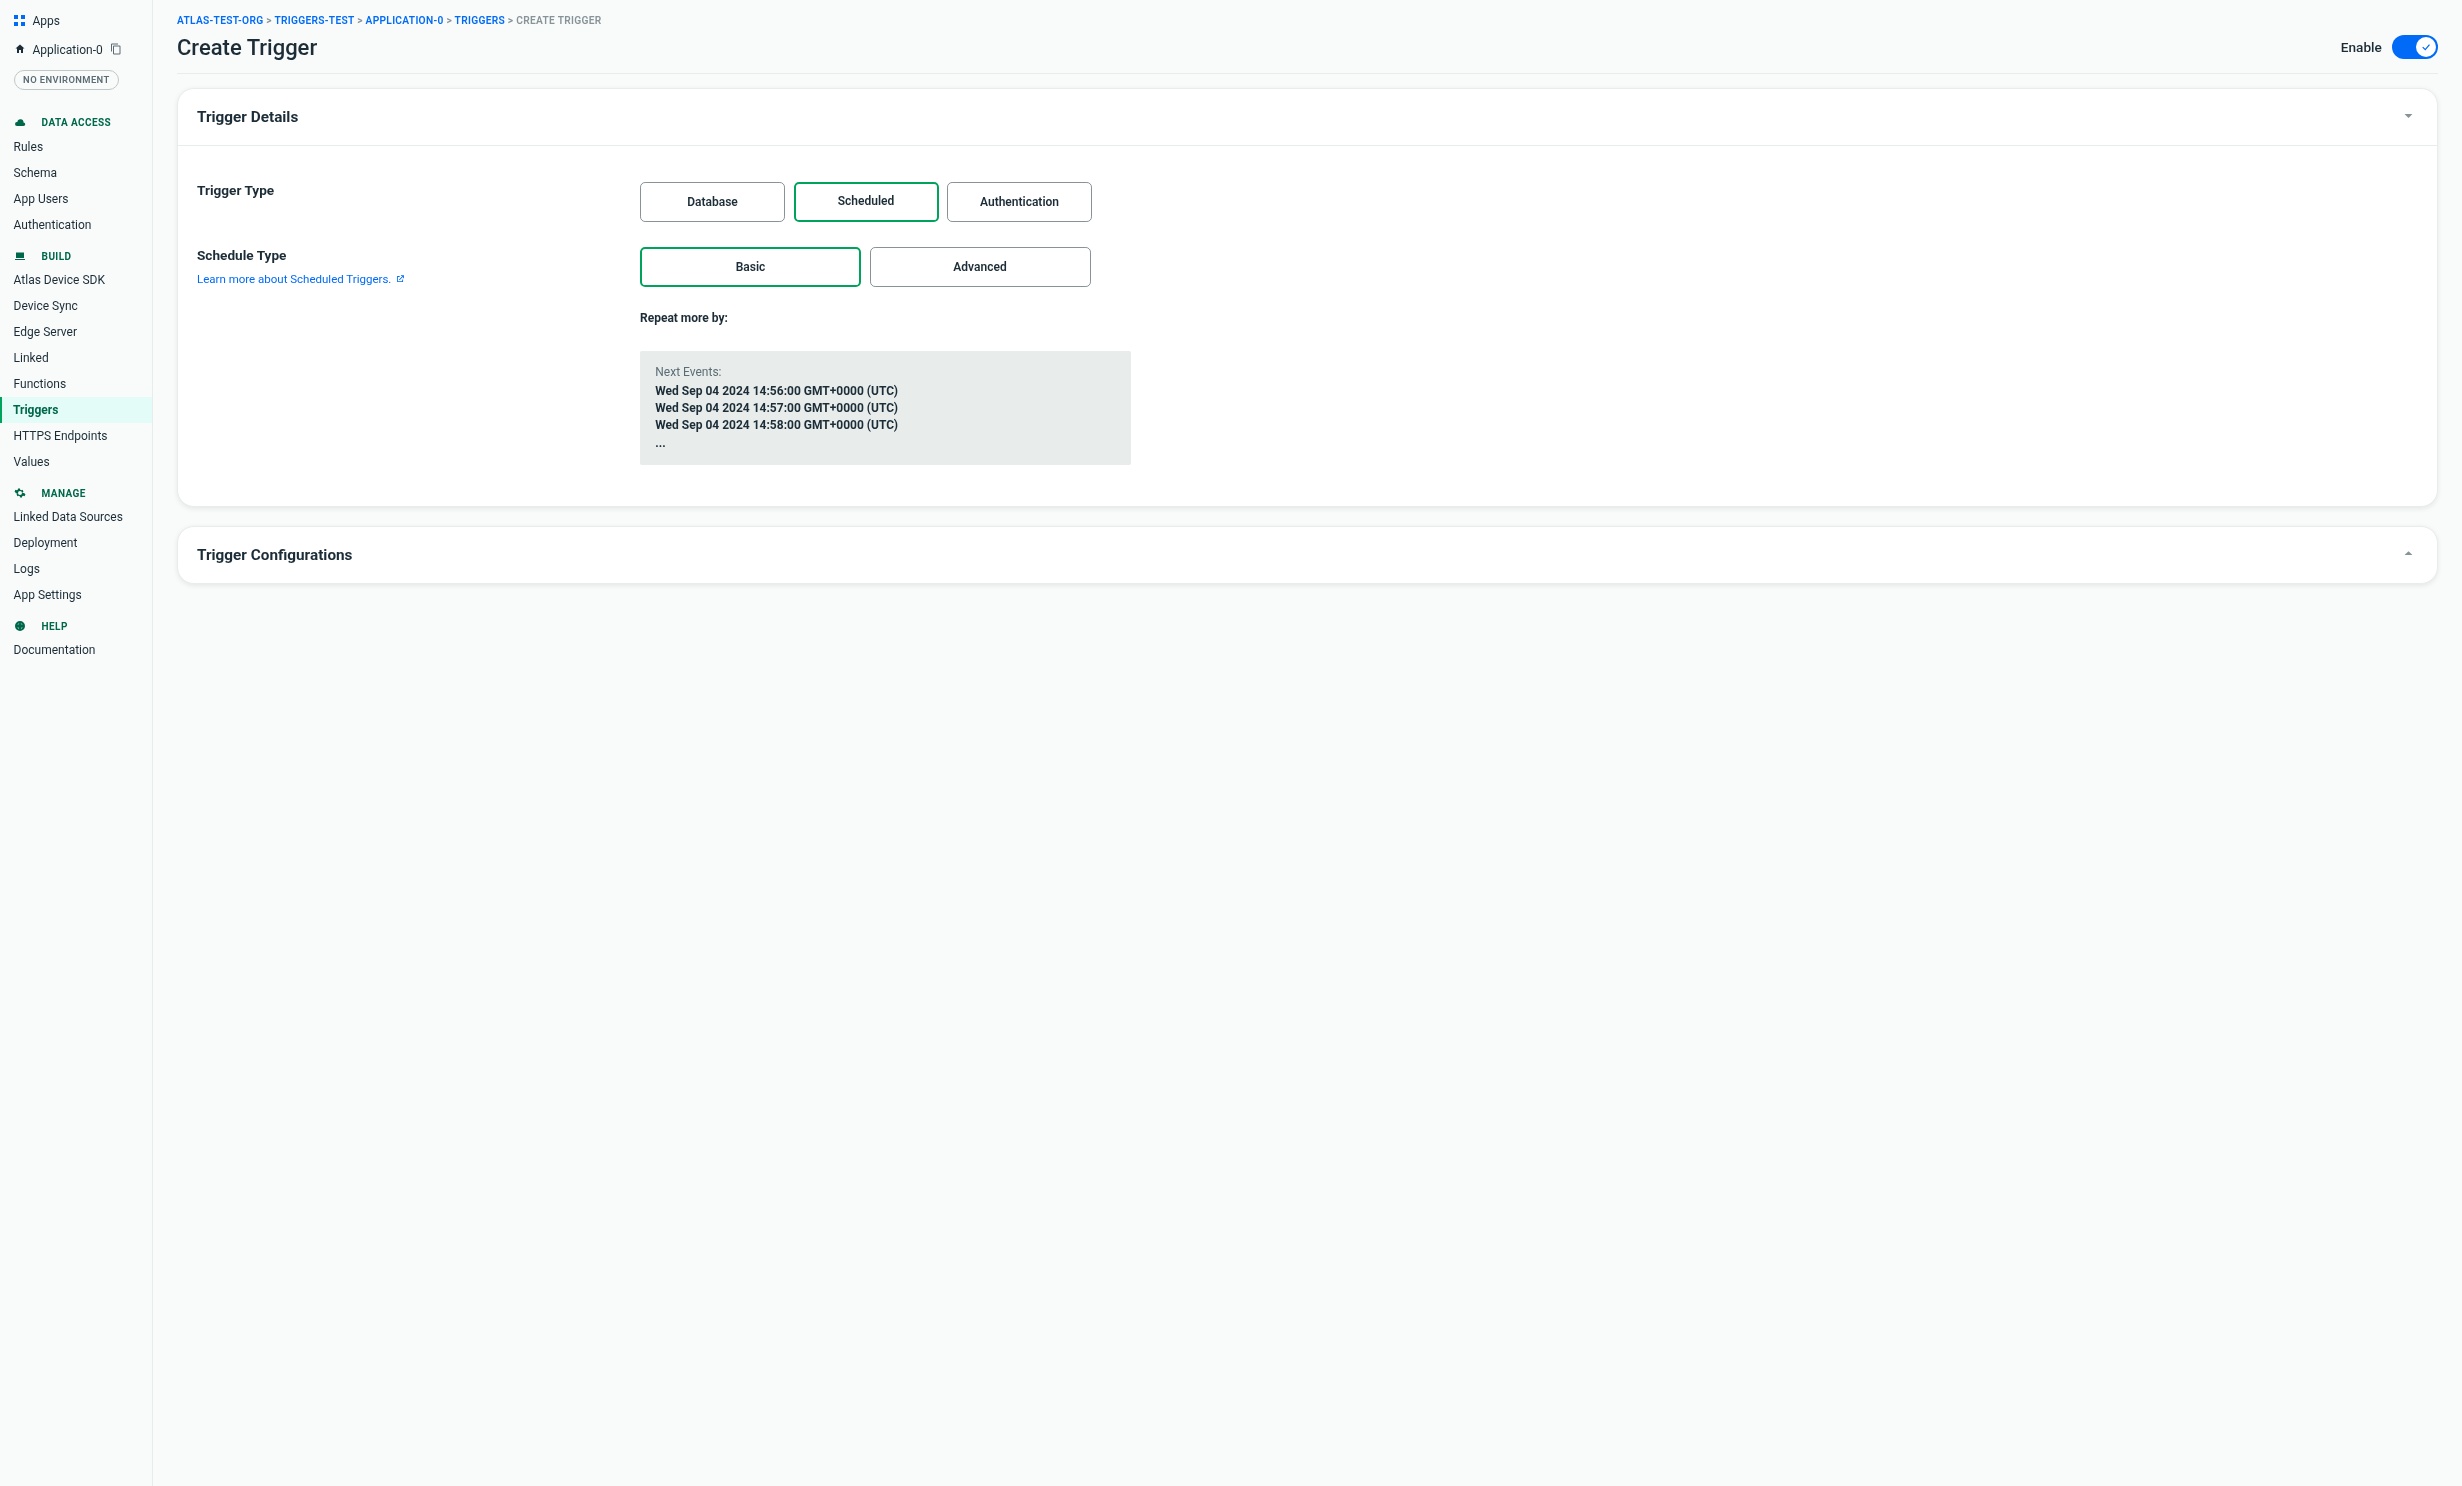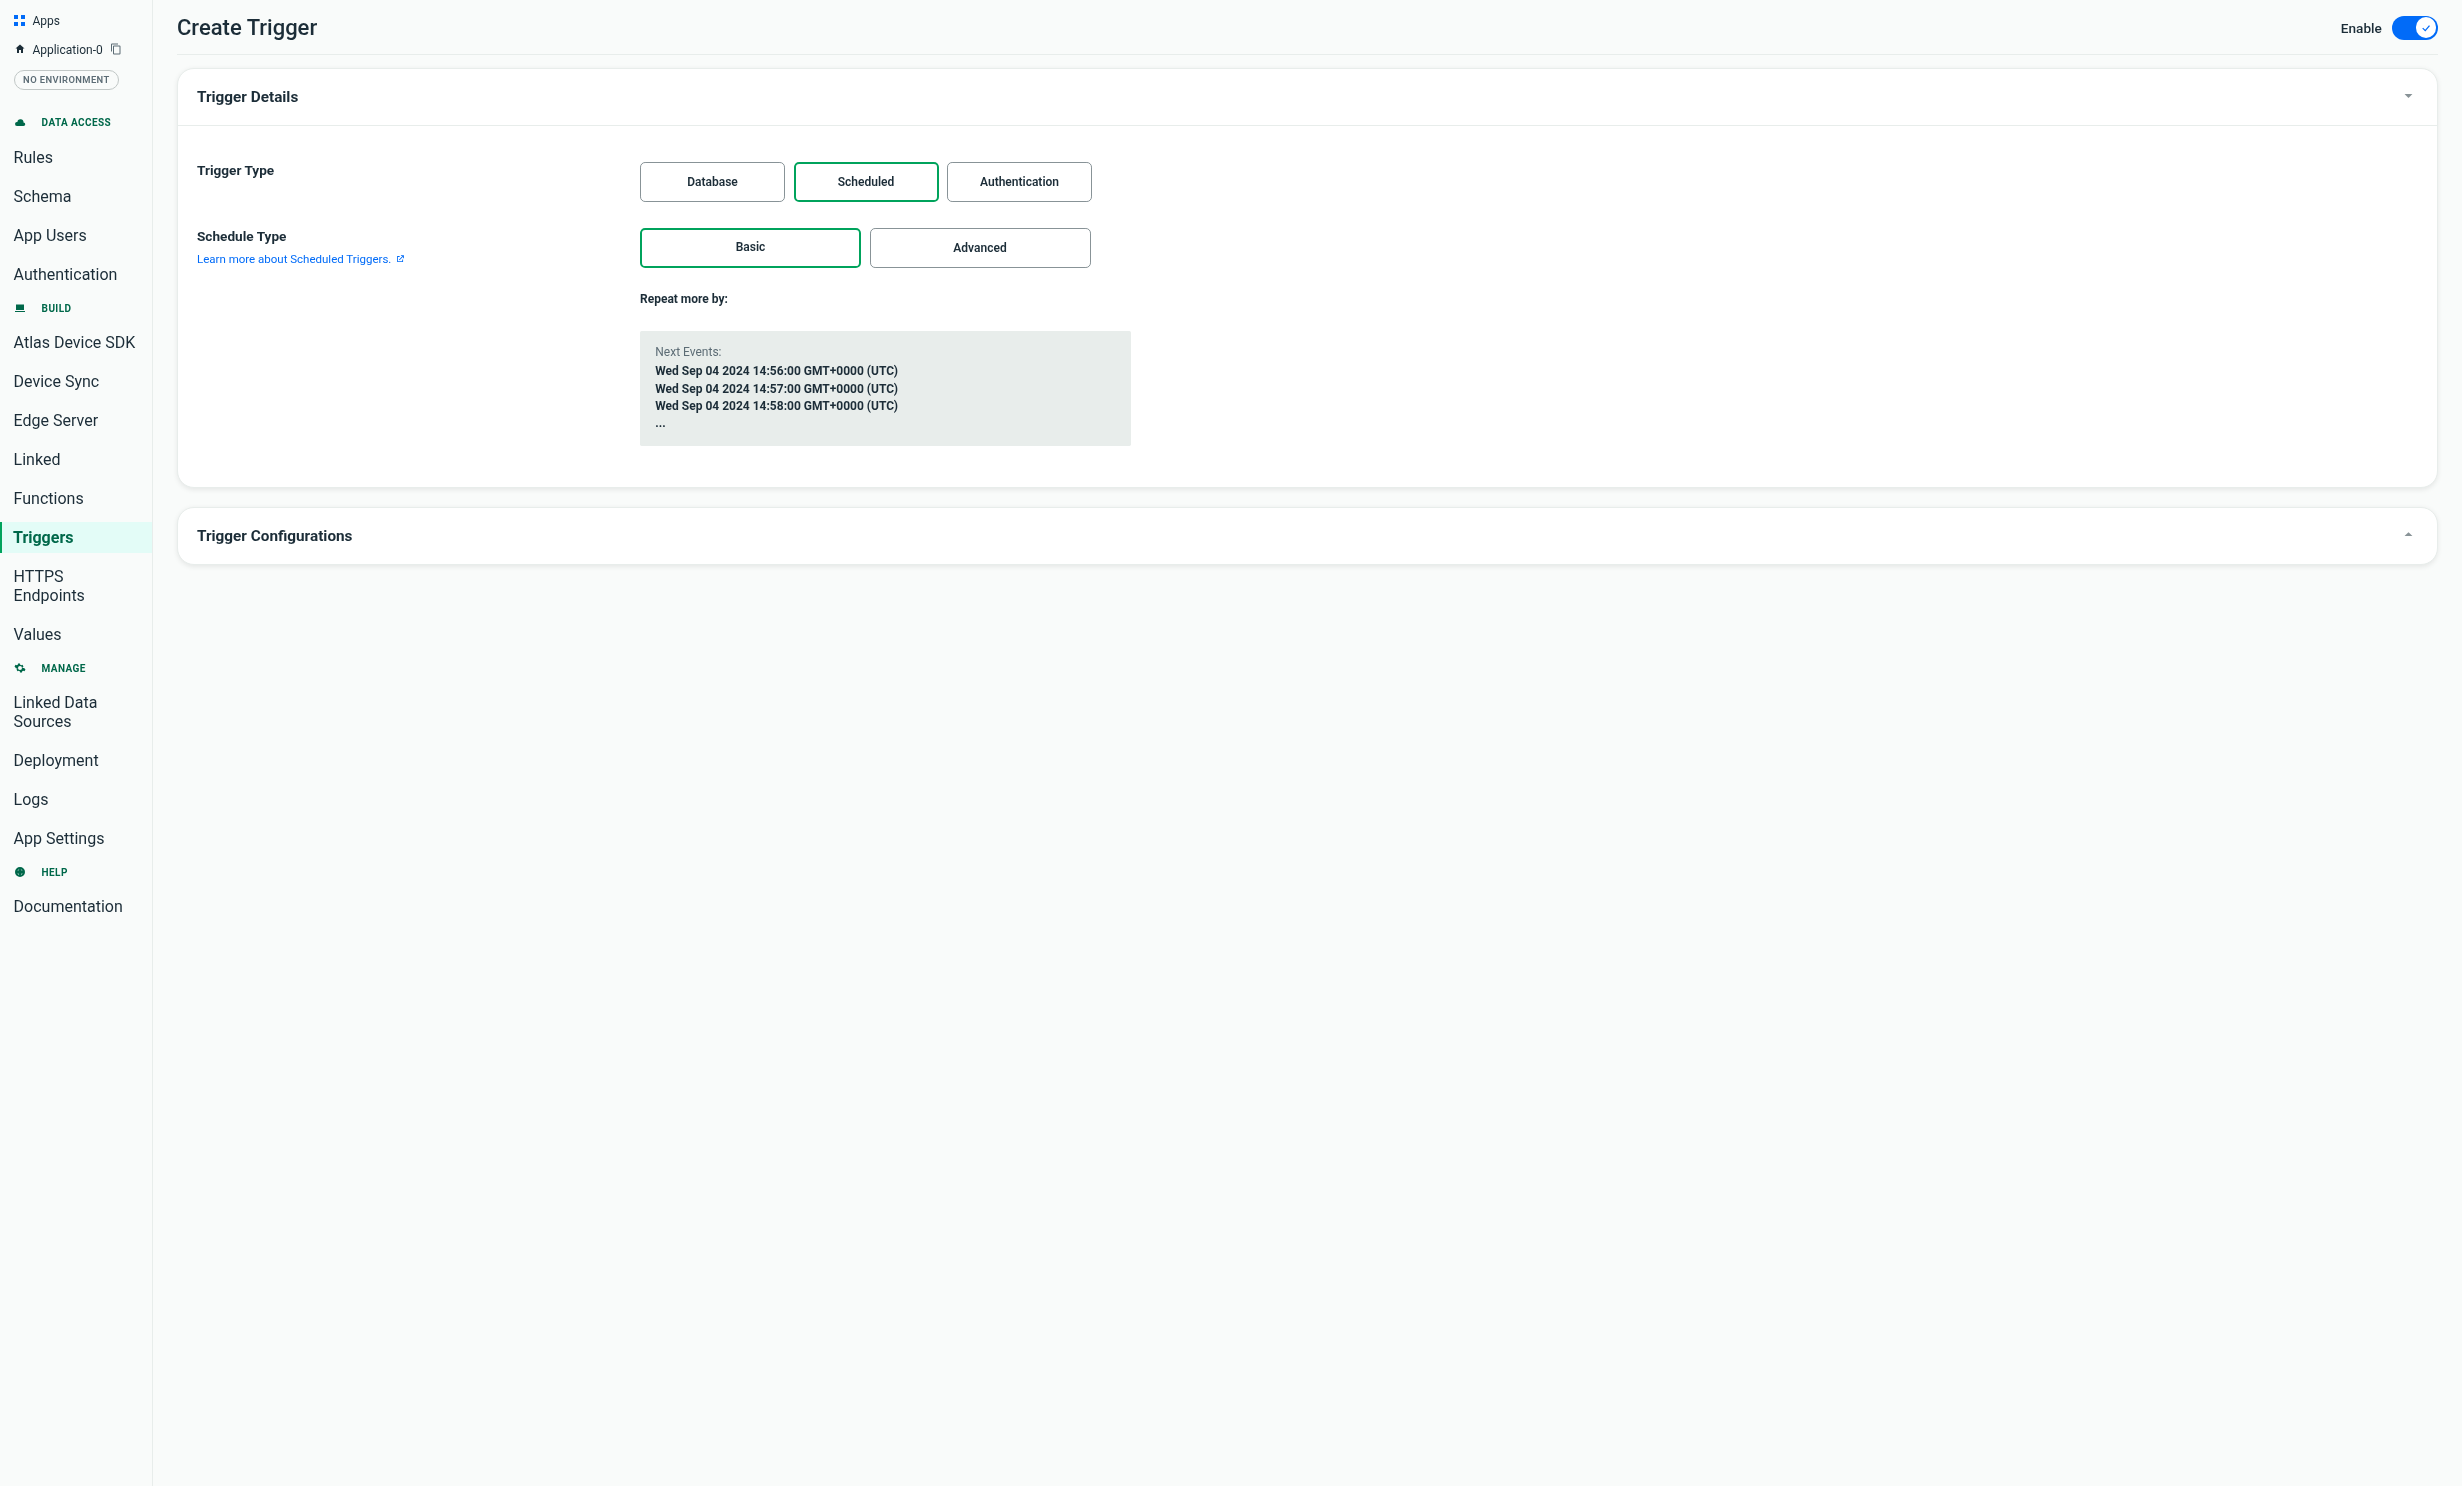--- a/index.html
+++ b/index.html
@@ -68,24 +68,23 @@
     color: #00684a;
     font-size: 10px;
     font-weight: 700;
     letter-spacing: 0.4px;
     padding: 12px 13.6px 5.1px 13.6px;
   }
   .sidebar-section-header svg { width: 12px; height: 12px; fill: #00684a; }
   .sidebar-item {
     display: block;
     padding: 6px 13.6px;
-    font-size: 16px;
+    font-size: 12px;
     color: #1c2d38;
     cursor: pointer;
-    margin-top: 8px;
   }
   .sidebar-item.active {
     background: #e3fcf7;
     color: #00684a;
     font-weight: 700;
     border-left: 2.6px solid #00a35c;
     padding-left: 11px;
   }
   
   .main {
@@ -311,20 +310,31 @@
     <div class="sidebar-section-header">
       <svg viewBox="0 0 24 24">
           <path d="M12 2a10 10 0 1 0 0 20 10 10 0 0 0 0-20zm0 4a6 6 0 0 1 5.2 3H15a3 3 0 0 0-6 0H6.8A6 6 0 0 1 12 6zm0 12a6 6 0 0 1-5.2-3H9a3 3 0 0 0 6 0h2.2A6 6 0 0 1 12 18z"></path>
         </svg>
       <span>HELP</span>
     </div>
     <div class="sidebar-item"><span>Documentation</span></div>
   </aside>
 
   <main class="main">
+    <div class="breadcrumb">
+      <a>ATLAS-TEST-ORG</a>
+      <span> &gt; </span>
+      <a>TRIGGERS-TEST</a>
+      <span> &gt; </span>
+      <a>APPLICATION-0</a>
+      <span> &gt; </span>
+      <a>TRIGGERS</a>
+      <span> &gt; </span>
+      <span>CREATE TRIGGER</span>
+    </div>
 
     <div class="page-header">
       <h1 class="page-title">Create Trigger</h1>
       <div class="enable-group">
         <span class="enable-label">Enable</span>
         <div class="toggle">
           <div class="knob">
             <svg viewBox="0 0 24 24">
                 <polyline points="4,12 10,18 20,6"></polyline>
               </svg>

